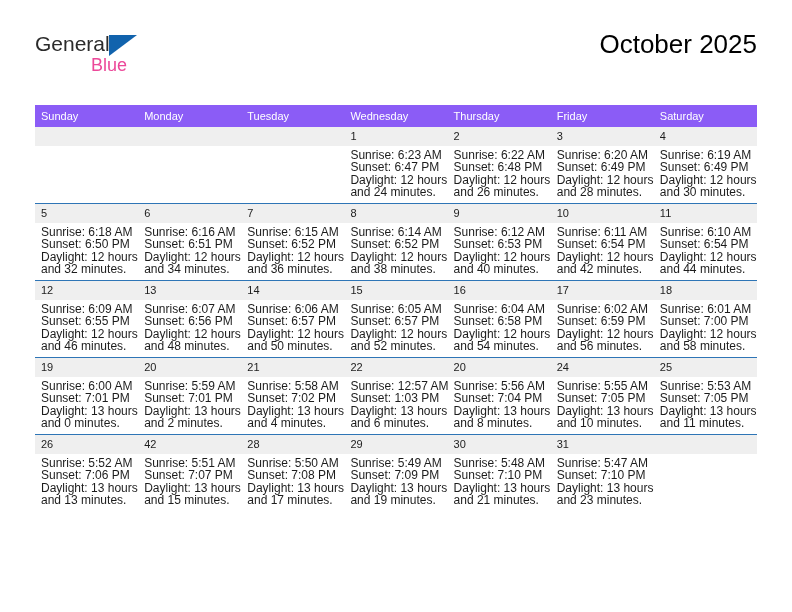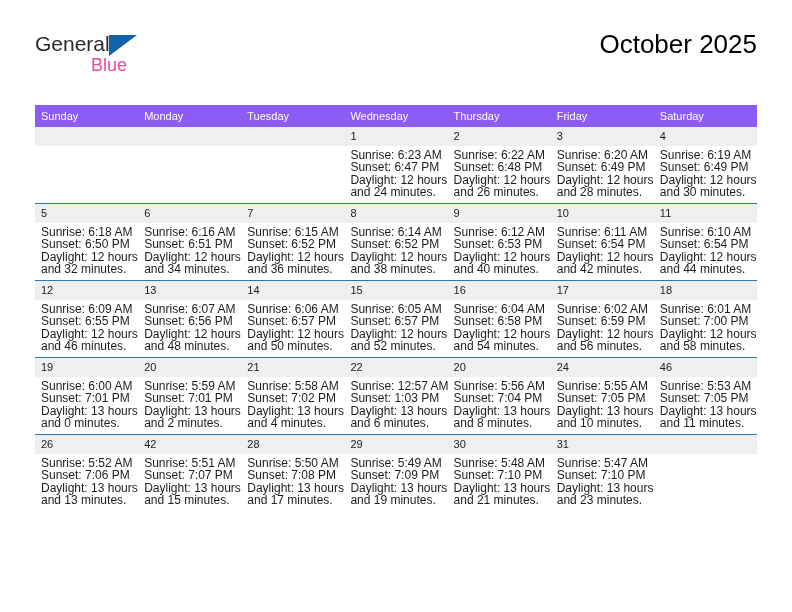--- a/index.html
+++ b/index.html
@@ -396,21 +396,21 @@
           <td>
             <div class="daynum">24</div>
             <div class="details">
               <div>Sunrise: 5:55 AM</div>
               <div>Sunset: 7:05 PM</div>
               <div>Daylight: 13 hours</div>
               <div>and 10 minutes.</div>
             </div>
           </td>
           <td>
-            <div class="daynum">46</div>
+            <div class="daynum">25</div>
             <div class="details">
               <div>Sunrise: 5:53 AM</div>
               <div>Sunset: 7:05 PM</div>
               <div>Daylight: 13 hours</div>
               <div>and 11 minutes.</div>
             </div>
           </td>
         </tr>
         <tr class="week">
           <td>

